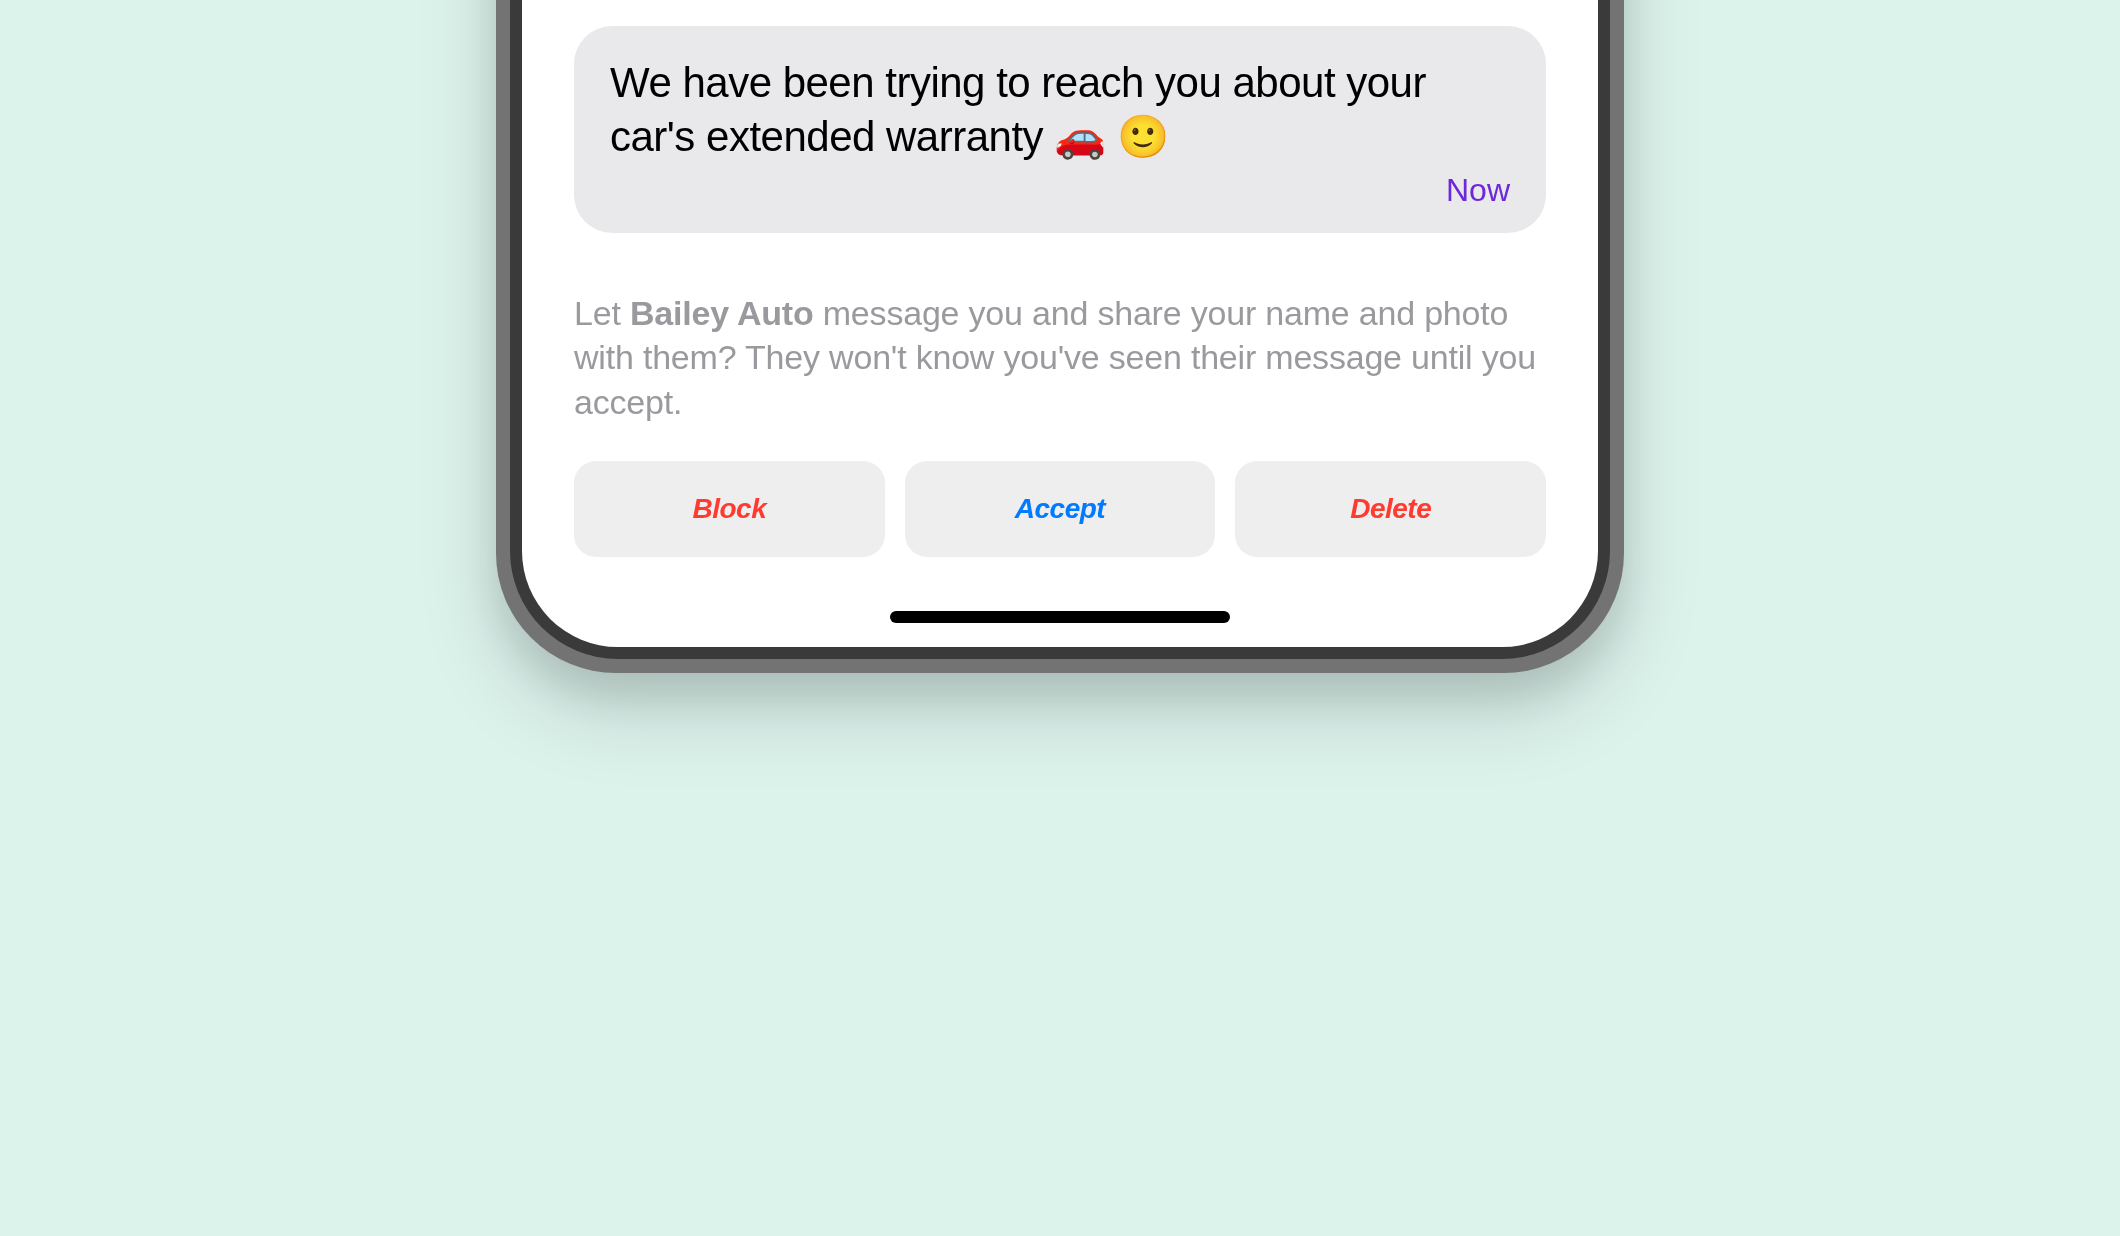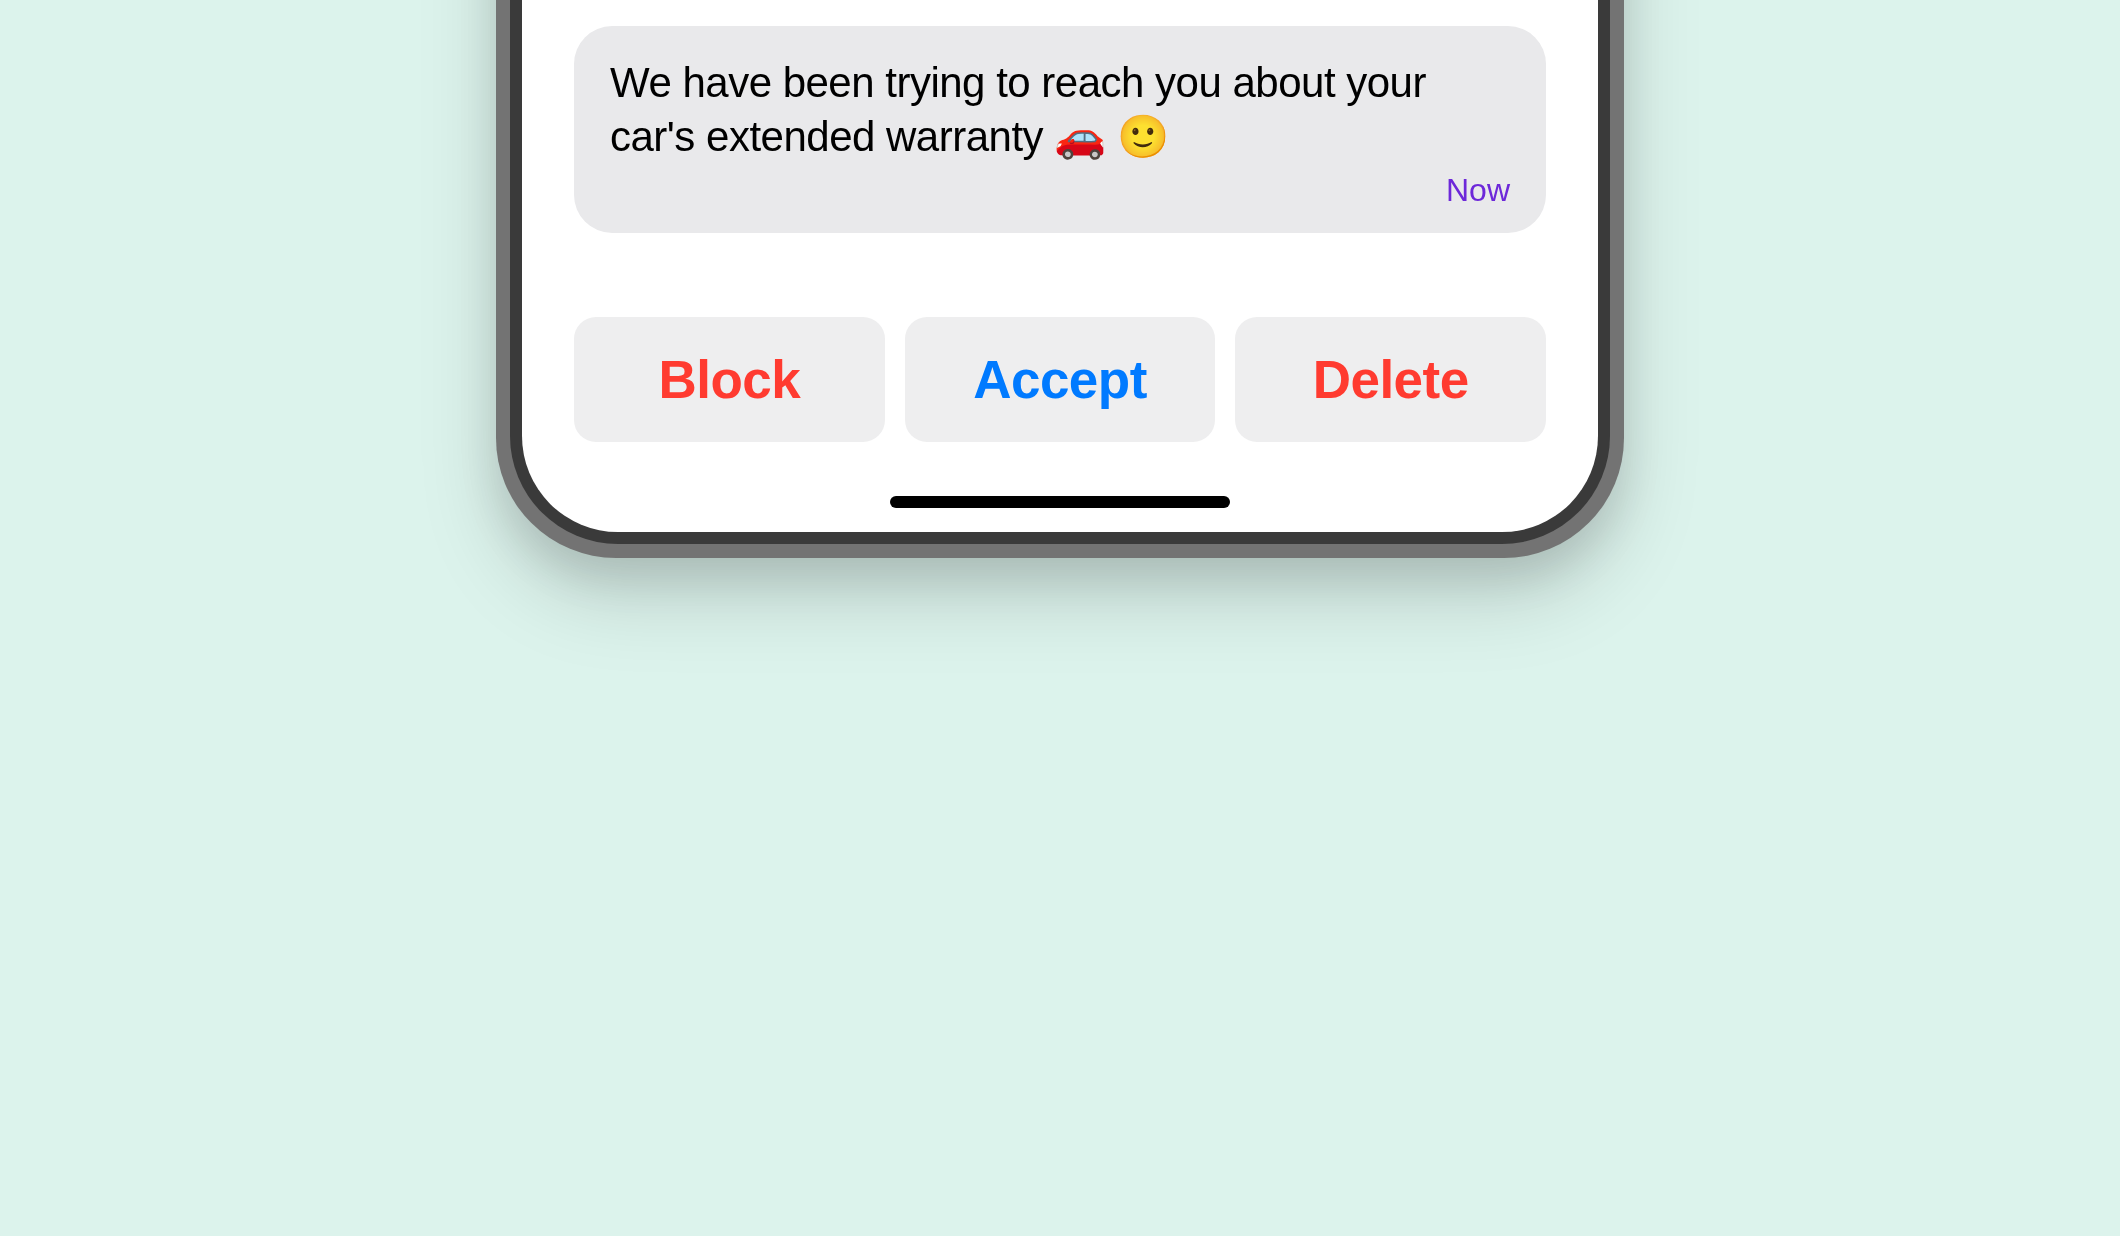--- a/index.html
+++ b/index.html
@@ -44,21 +44,21 @@
     }
     
     .content {
       padding: 0 52px 90px 52px;
     }
     
     .message-bubble {
       background: #e9e9eb;
       border-radius: 38px;
       padding: 30px 36px 24px 36px;
-      margin-bottom: 84px;
+      margin-bottom: 58px;
       max-width: 100%;
     }
     
     .message-text {
       font-size: 42px;
       line-height: 1.28;
       color: #000000;
       letter-spacing: -0.5px;
     }
     
@@ -85,25 +85,26 @@
       display: flex;
       gap: 20px;
     }
     
     .action-button {
       flex: 1;
       background: #eeeeef;
       border: none;
       border-radius: 22px;
       padding: 32px 0;
-      font-size: 53px;
+      font-size: 28px;
       font-weight: 600;
       cursor: pointer;
       letter-spacing: -0.5px;
       font-family: inherit;
+      font-style: italic;
     }
     
     .btn-destructive {
       color: #ff3b30;
     }
     
     .btn-primary {
       color: #007aff;
     }
     
@@ -124,20 +125,23 @@
 <div class="phone-frame">
   <div class="phone-inner-border">
     <div class="phone-screen">
       <div class="content">
 
         <div class="message-bubble">
           <div class="message-text">We have been trying to reach you about your car's extended warranty 🚗 🙂</div>
           <div class="message-time">Now</div>
         </div>
 
+        <div class="prompt-text">
+          <span>Let </span><span class="sender-name">Bailey Auto</span><span> message you and share your name and photo with them? They won't know you've seen their message until you accept.</span>
+        </div>
 
         <div class="button-row">
           <button class="action-button btn-destructive">Block</button>
           <button class="action-button btn-primary">Accept</button>
           <button class="action-button btn-destructive">Delete</button>
         </div>
 
       </div>
       <div class="home-indicator"></div>
     </div>

